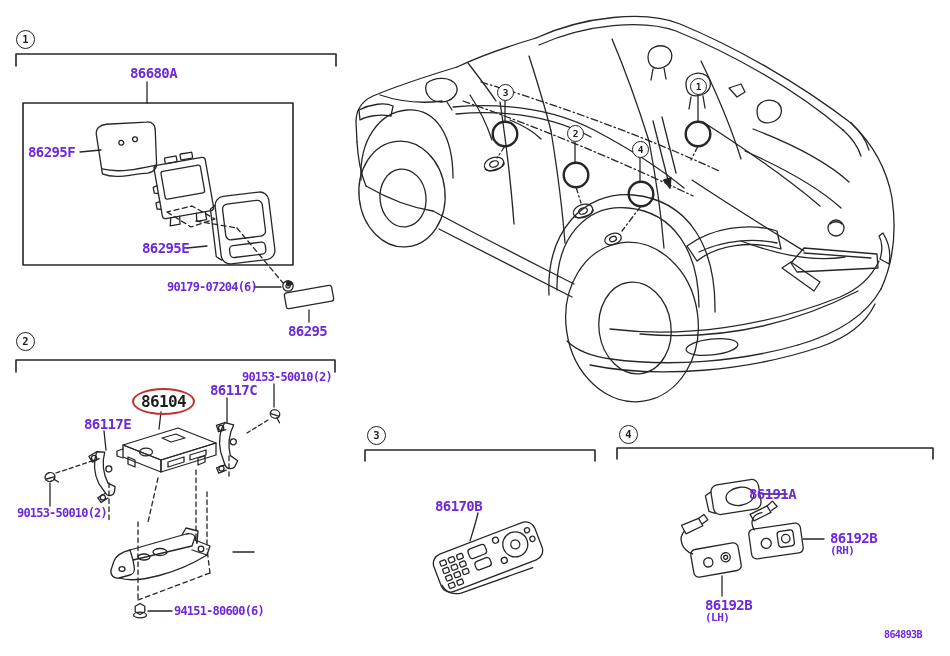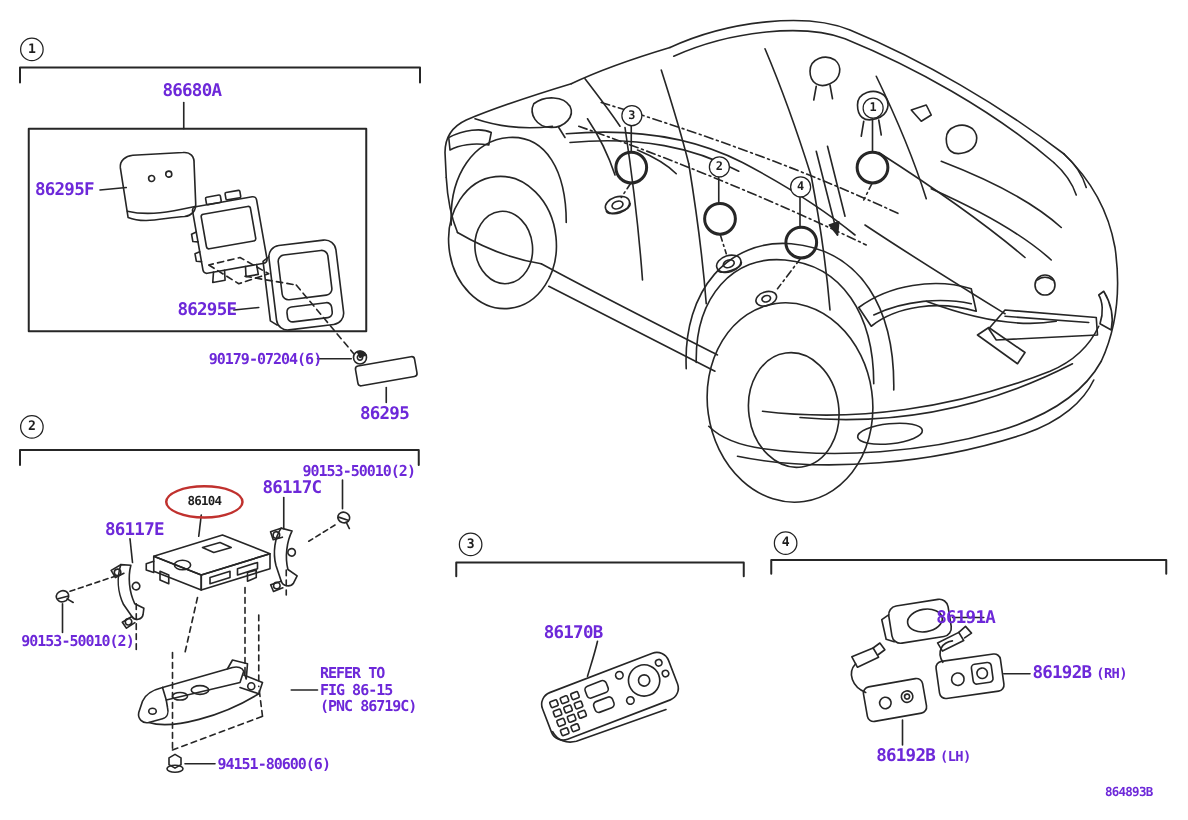--- a/index.html
+++ b/index.html
@@ -10,22 +10,22 @@
        white-space:nowrap;color:#6d28d9;line-height:1;}
   .lbl.sm{font-size:12px;letter-spacing:-0.8px;}
   .lbl.note{font-size:12px;letter-spacing:-0.8px;line-height:13.5px;}
   .suffix{font-size:11px;letter-spacing:-0.5px;font-weight:700;margin-left:4px;}
   .badge{position:absolute;z-index:3;width:17px;height:17px;border:1.7px solid #222;
          border-radius:50%;background:#fff;display:flex;align-items:center;justify-content:center;
          font-size:10.5px;font-weight:700;line-height:1;}
   .badge.car{width:15px;height:15px;font-size:9.5px;border-width:1.5px;}
   .hl-oval{position:absolute;z-index:3;width:59px;height:23px;border:2.6px solid #c0312e;
            border-radius:50%;display:flex;align-items:center;justify-content:center;
-           font-size:10px;font-weight:700;letter-spacing:-0.6px;background:transparent;}
-  .row{display:flex;align-items:baseline;}
+           font-size:16px;font-weight:700;letter-spacing:-0.6px;background:transparent;}
+  .row{display:flex;align-items:baseline;flex-direction:column;}
 </style>
 </head>
 <body>
 
 <div id="stage">
 
 <svg id="art" width="950" height="656" viewBox="0 0 950 656">
   <g fill="none" stroke="#262626" stroke-width="1.3" stroke-linecap="round" stroke-linejoin="round">
 
     <g>
@@ -361,25 +361,20 @@
 <div class="lbl sm" style="left:167px;top:281px;">90179-07204(6)</div>
 <div class="lbl" style="left:288px;top:324px;text-align:right;">86295</div>
 
 <div class="lbl sm" style="left:242px;top:371px;">90153-50010(2)</div>
 <div class="lbl" style="left:210px;top:383px;">86117C</div>
 <div class="hl-oval" style="left:132px;top:388px;">
       <span>86104</span>
     </div>
 <div class="lbl" style="left:84px;top:417px;">86117E</div>
 <div class="lbl sm" style="left:17px;top:507px;">90153-50010(2)</div>
-<div class="lbl note" style="left:256px;top:532px;">
-  <div>REFER TO</div>
-  <div>FIG 86-15</div>
-  <div>(PNC 86719C)</div>
-</div>
 <div class="lbl sm" style="left:174px;top:605px;">94151-80600(6)</div>
 
 <div class="lbl" style="left:435px;top:499px;">86170B</div>
 
 <div class="lbl" style="left:749px;top:487px;">86191A</div>
 <div class="lbl row" style="left:826px;top:531px;">
   <span>86192B</span>
   <span class="suffix">(RH)</span>
 </div>
 <div class="lbl row" style="left:701px;top:598px;">

